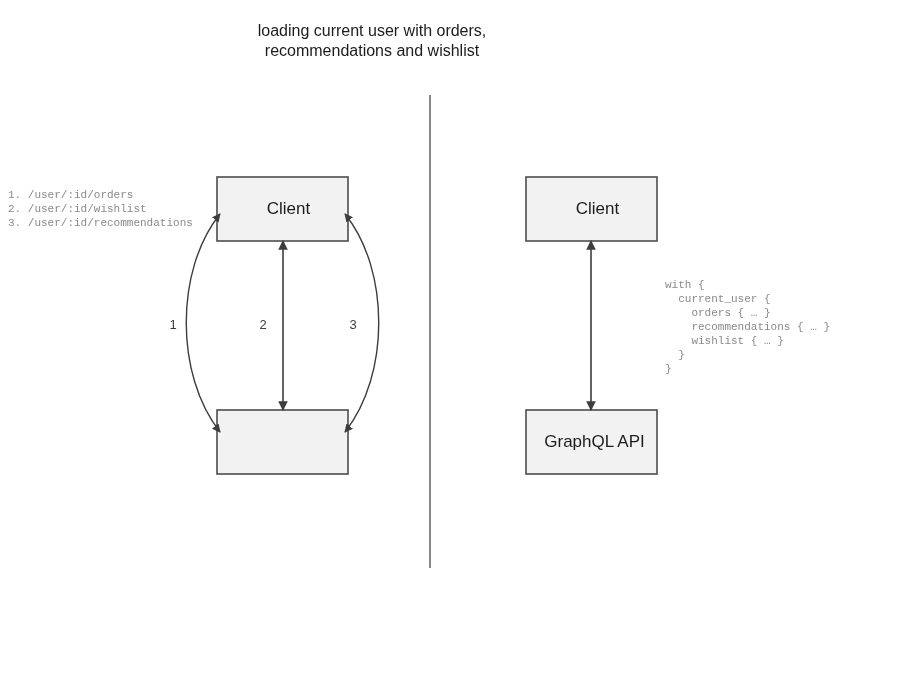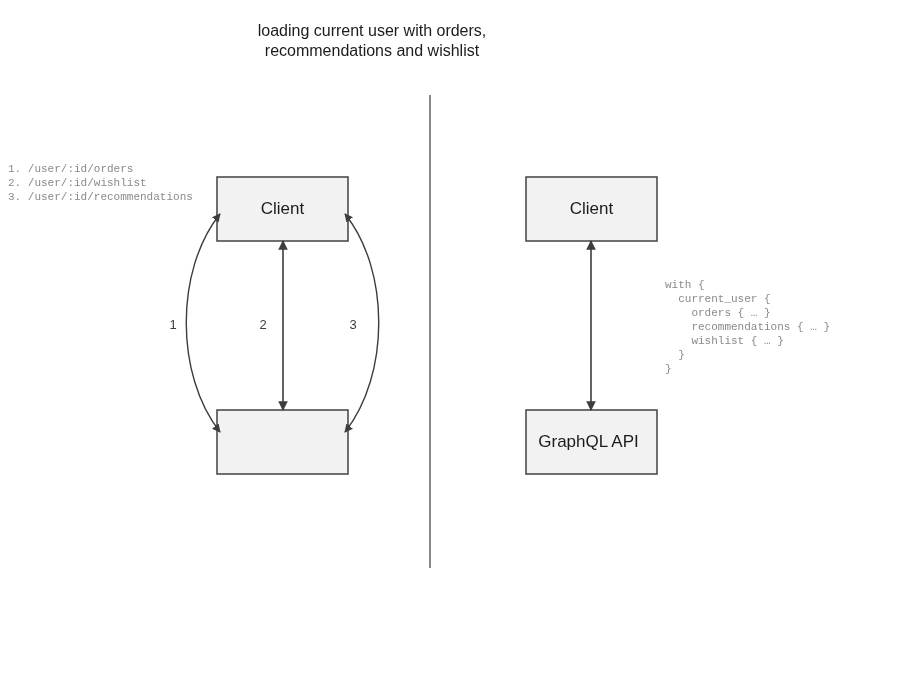--- a/index.html
+++ b/index.html
@@ -38,20 +38,21 @@
     white-space: pre-line;
   }
   .node-label {
     position: absolute;
     display: flex;
     align-items: center;
     justify-content: center;
     font-size: 17px;
     color: #1c1c1c;
     pointer-events: none;
+    padding-left: 6px;
   }
   .node-client-left   { left: 217px; top: 177px; width: 131px; height: 64px; }
   .node-rest-api      { left: 217px; top: 410px; width: 131px; height: 64px; }
   .node-client-right  { left: 526px; top: 177px; width: 131px; height: 64px; }
   .node-graphql-api   { left: 526px; top: 410px; width: 125px; height: 64px; }
 
   .edge-num {
     position: absolute;
     font-size: 13px;
     color: #3d3d3d;
@@ -63,21 +64,21 @@
   .edge-num-3 { left: 343px; top: 317px; }
 
   .code-block {
     position: absolute;
     font-family: "Liberation Mono", monospace;
     font-size: 11px;
     line-height: 14px;
     color: #8a8a8a;
     white-space: pre;
   }
-  .rest-endpoints { left: 8px; top: 162px; }
+  .rest-endpoints { left: 8px; top: 188px; }
   .graphql-query  { left: 665px; top: 278px; }
 </style>
 </head>
 <body>
 
 <div class="canvas">
 
   <svg id="diagram-svg" viewBox="0 0 917 689">
     <defs>
       <marker id="arrowhead" viewBox="0 0 10 10" refX="9" refY="5" markerWidth="6" markerHeight="6" orient="auto-start-reverse">

